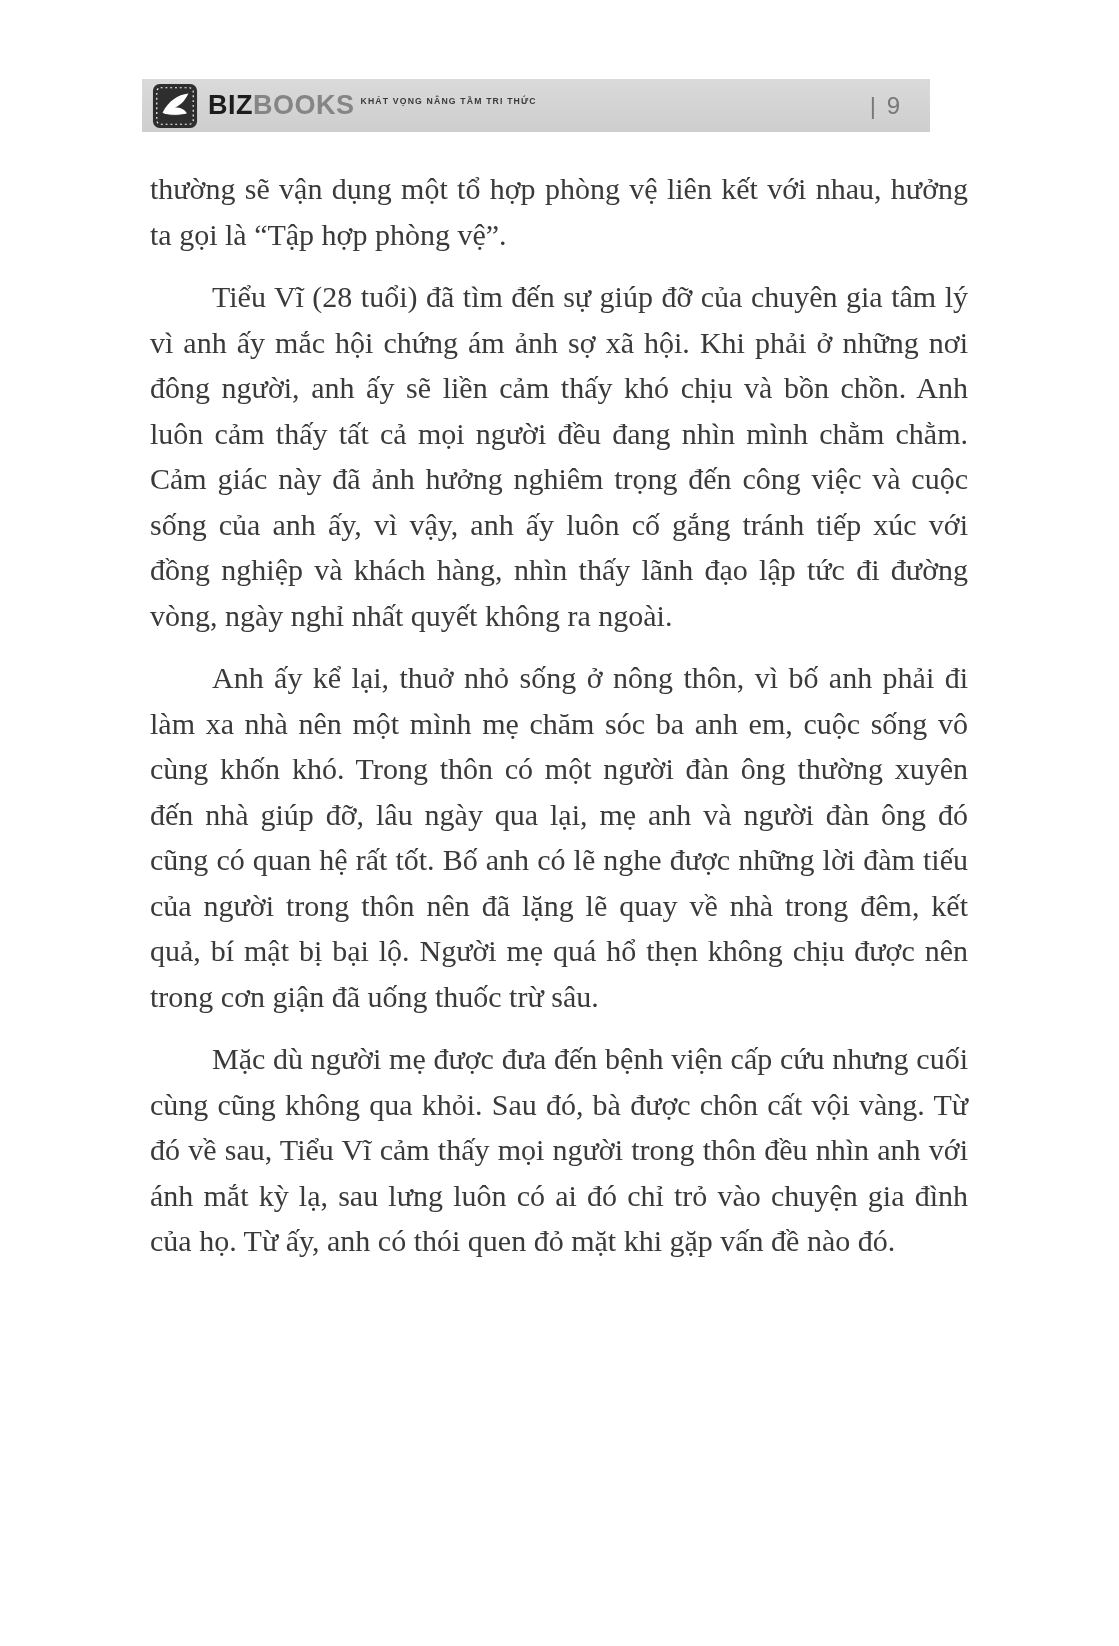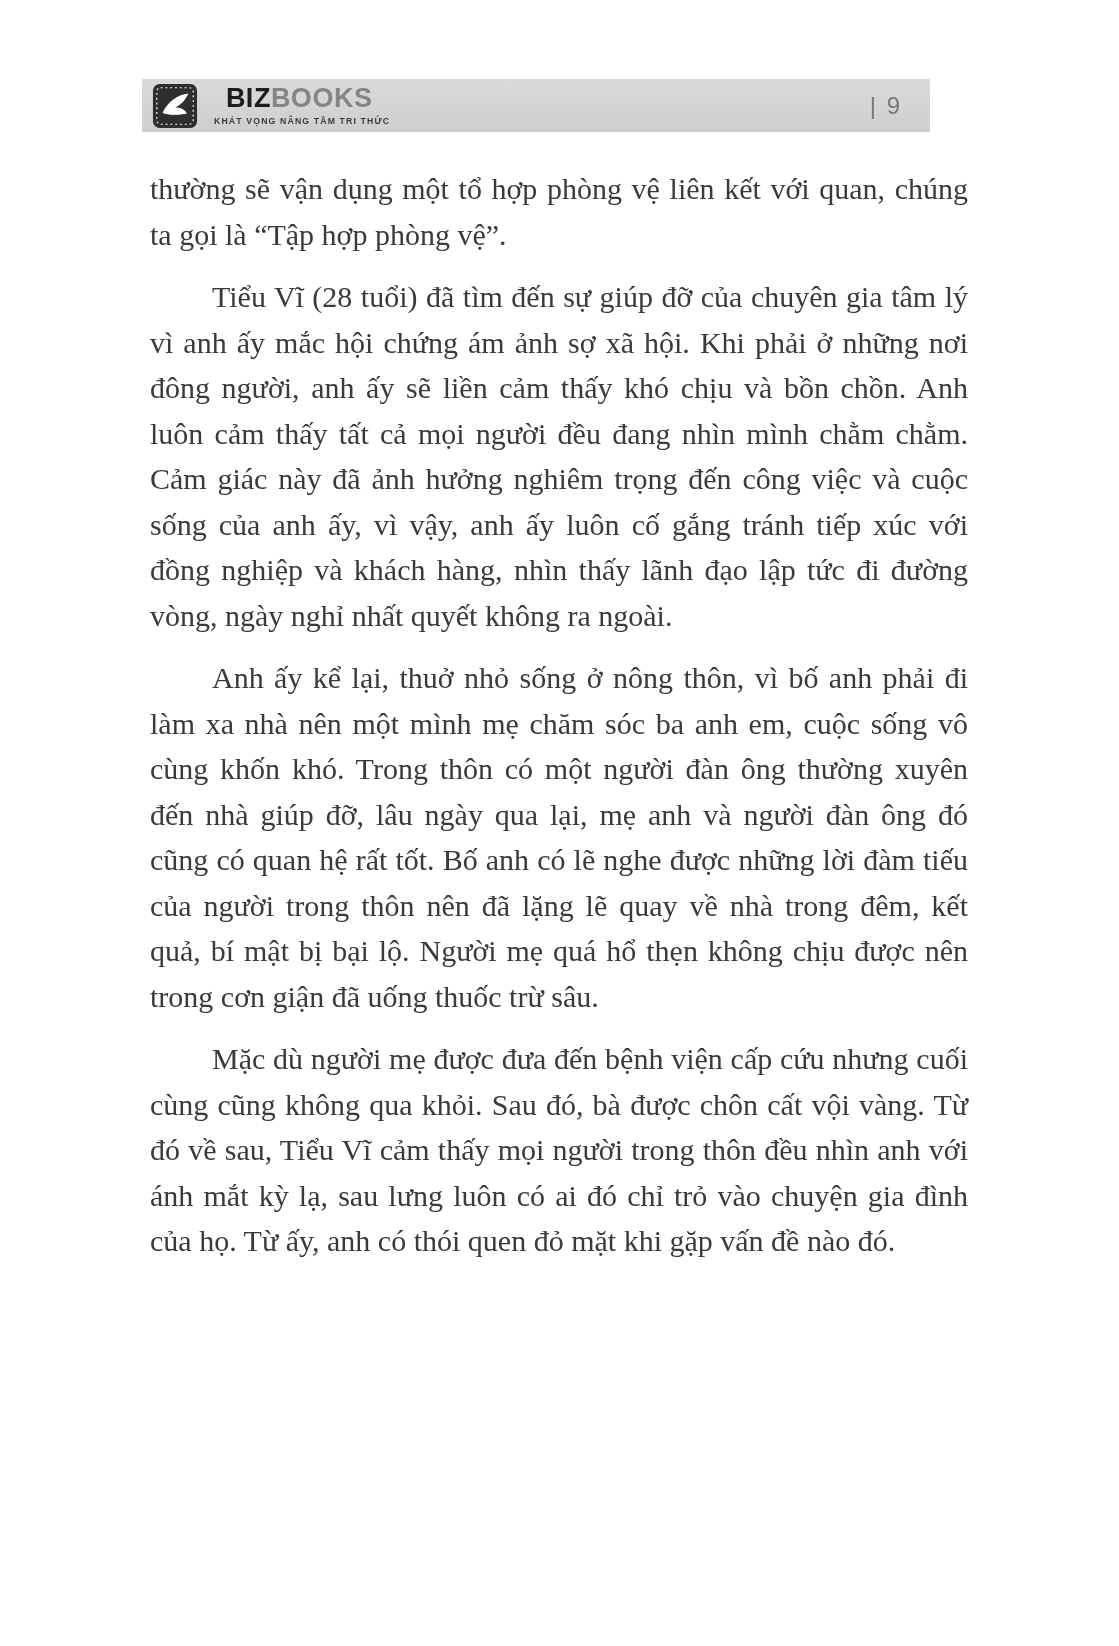--- a/index.html
+++ b/index.html
@@ -22,21 +22,21 @@
     width: 788px;
     height: 53px;
     background: linear-gradient(180deg, #dadada 0%, #cecece 100%);
     display: flex;
     align-items: center;
     justify-content: space-between;
     padding: 0 28px 0 10px;
   }
   .logo { display: flex; align-items: center; gap: 10px; }
   .logo-icon { display: block; line-height: 0; }
-  .logo-text { display: flex; flex-direction: column; text-align: center; }
+  .logo-text { display: flex; flex-direction: row; text-align: center; }
   .logo-word {
     font-family: "Liberation Sans", sans-serif;
     font-weight: bold;
     font-size: 27px;
     line-height: 1;
     letter-spacing: 0.5px;
     white-space: nowrap;
   }
   .biz { color: #1c1c1c; }
   .books { color: #858585; }
@@ -92,19 +92,19 @@
             <span class="biz">BIZ</span><span class="books">BOOKS</span>
           </div>
           <div class="tagline">KHÁT VỌNG NÂNG TẦM TRI THỨC</div>
         </div>
       </div>
       <div class="page-number">| 9</div>
     </div>
   </header>
 
   <main class="content">
-    <p class="para no-indent">thường sẽ vận dụng một tổ hợp phòng vệ liên kết với quan, chúng ta gọi là “Tập hợp phòng vệ”.</p>
+    <p class="para no-indent">thường sẽ vận dụng một tổ hợp phòng vệ liên kết với nhau, hưởng ta gọi là “Tập hợp phòng vệ”.</p>
     <p class="para indent">Tiểu Vĩ (28 tuổi) đã tìm đến sự giúp đỡ của chuyên gia tâm lý vì anh ấy mắc hội chứng ám ảnh sợ xã hội. Khi phải ở những nơi đông người, anh ấy sẽ liền cảm thấy khó chịu và bồn chồn. Anh luôn cảm thấy tất cả mọi người đều đang nhìn mình chằm chằm. Cảm giác này đã ảnh hưởng nghiêm trọng đến công việc và cuộc sống của anh ấy, vì vậy, anh ấy luôn cố gắng tránh tiếp xúc với đồng nghiệp và khách hàng, nhìn thấy lãnh đạo lập tức đi đường vòng, ngày nghỉ nhất quyết không ra ngoài.</p>
     <p class="para indent">Anh ấy kể lại, thuở nhỏ sống ở nông thôn, vì bố anh phải đi làm xa nhà nên một mình mẹ chăm sóc ba anh em, cuộc sống vô cùng khốn khó. Trong thôn có một người đàn ông thường xuyên đến nhà giúp đỡ, lâu ngày qua lại, mẹ anh và người đàn ông đó cũng có quan hệ rất tốt. Bố anh có lẽ nghe được những lời đàm tiếu của người trong thôn nên đã lặng lẽ quay về nhà trong đêm, kết quả, bí mật bị bại lộ. Người mẹ quá hổ thẹn không chịu được nên trong cơn giận đã uống thuốc trừ sâu.</p>
     <p class="para indent">Mặc dù người mẹ được đưa đến bệnh viện cấp cứu nhưng cuối cùng cũng không qua khỏi. Sau đó, bà được chôn cất vội vàng. Từ đó về sau, Tiểu Vĩ cảm thấy mọi người trong thôn đều nhìn anh với ánh mắt kỳ lạ, sau lưng luôn có ai đó chỉ trỏ vào chuyện gia đình của họ. Từ ấy, anh có thói quen đỏ mặt khi gặp vấn đề nào đó.</p>
   </main>
 
 </div>
 
 </body></html>

